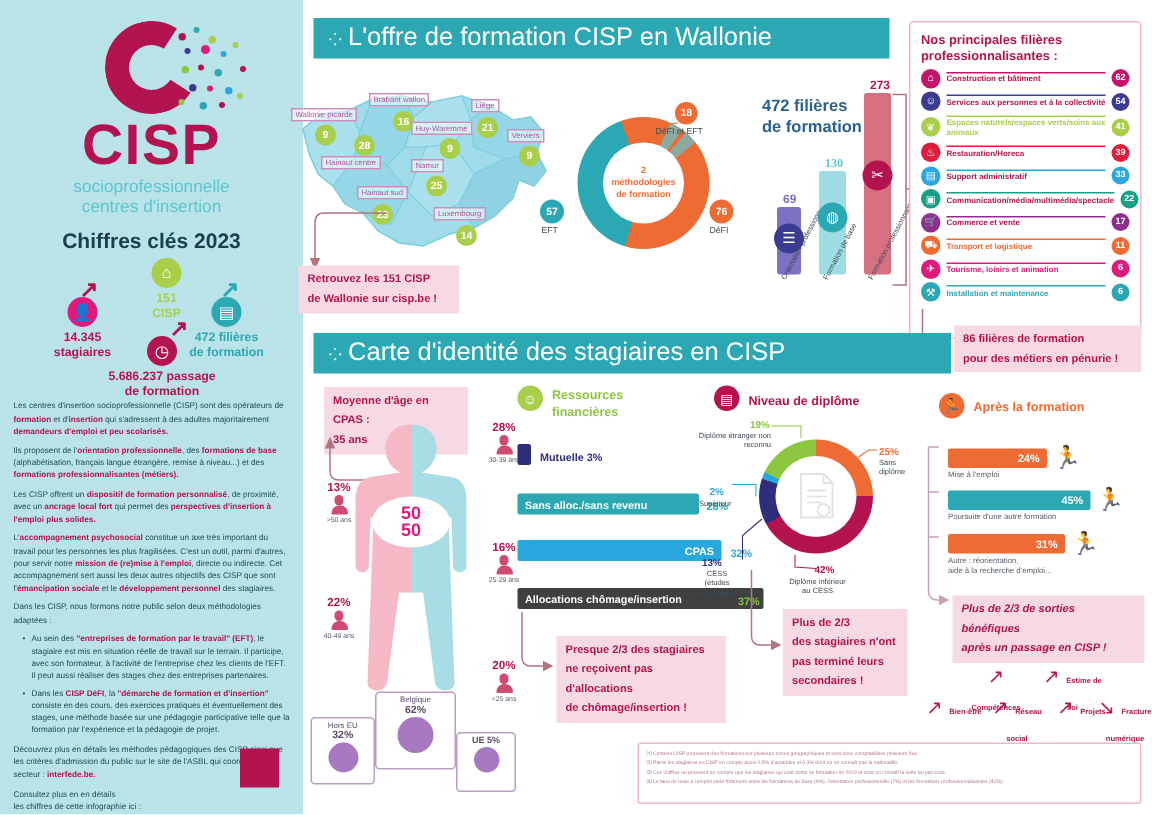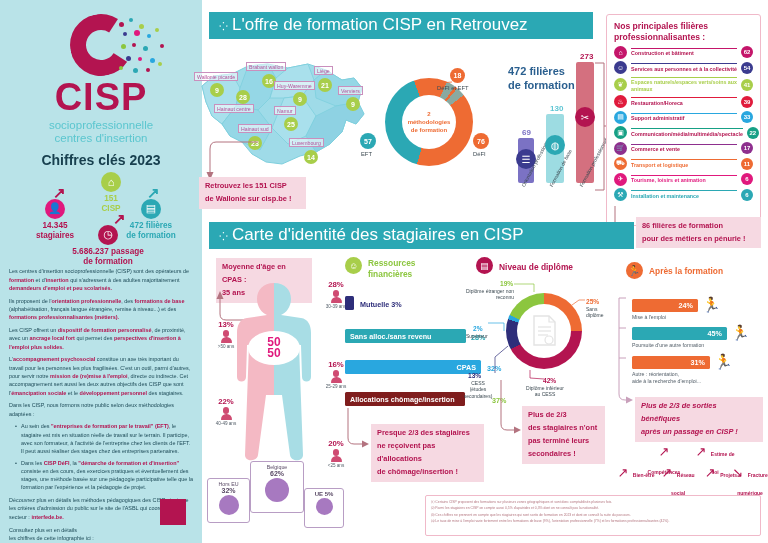--- a/index.html
+++ b/index.html
@@ -281,21 +281,21 @@
       </p>
       <p>
         <span>Consultez plus en en détails</span><br><span>les chiffres de cette infographie ici :</span><br>
       </p>
     </div>
     <div class="qr"></div>
   </div>
 
   <div class="banner" style="left:209px;top:12px;width:384px;">
     <span class="glyph">⁘</span>
-    <span>L'offre de formation CISP en Retrouvez</span>
+    <span>L'offre de formation CISP en Wallonie</span>
   </div>
 
   <div class="map-wrap">
 
     <svg width="180" height="120" style="position:absolute;left:0;top:0;">
       <path d="M6 28 L18 18 L36 16 L52 8 L72 6 L92 10 L112 6 L130 12 L146 22 L158 20 L166 30
                L162 44 L168 56 L160 66 L150 62 L146 74 L134 86 L120 94 L104 98 L86 106 L70 104
                L56 96 L46 84 L34 78 L26 66 L16 58 L10 44 Z" fill="#9fdbe8" stroke="#7ecfdd" stroke-width="1"></path>
       <path d="M6 28 L18 18 L36 16 L44 30 L40 48 L26 66 L16 58 L10 44 Z" fill="#a9e0ec" stroke="#7ecfdd" stroke-width="0.8"></path>
       <path d="M44 30 L52 8 L72 6 L80 20 L74 40 L62 52 L40 48 Z" fill="#95d7e6" stroke="#7ecfdd" stroke-width="0.8"></path>
@@ -375,21 +375,21 @@
       <div>de formation</div>
     </div>
 
     <div class="bar-val" style="left:14px;top:73px;color:#7b72c4;">69</div>
     <div class="bar-col" style="left:10px;top:83px;height:45px;width:16px;background:#7b72c4;"></div>
     <div class="bar-icon" style="left:8px;top:94px;background:#3b3b8f;">☰</div>
     <div class="bar-lbl" style="left:12px;top:130px;color:#3d4a52;">
       <span>Orientation</span> <span>professionnelle</span>
     </div>
 
-    <div class="bar-val" style="left:42px;top:49px;color:#5fc6d4;">130</div>
+    <div class="bar-val" style="left:42px;top:49px;color:#5fc6d4;font-family:Liberation Serif, serif;">130</div>
     <div class="bar-col" style="left:38px;top:59px;height:69px;width:18px;background:#9ddce2;"></div>
     <div class="bar-icon" style="left:37px;top:80px;background:#2ba8b4;">◍</div>
     <div class="bar-lbl" style="left:40px;top:130px;color:#3d4a52;">
       <span>Formation</span> <span>de base</span>
     </div>
 
     <div class="bar-val" style="left:72px;top:-3px;color:#b31450;">273</div>
     <div class="bar-col" style="left:68px;top:7px;height:121px;width:18px;background:#d4707f;"></div>
     <div class="bar-icon" style="left:67px;top:52px;background:#b31450;">✂</div>
     <div class="bar-lbl" style="left:70px;top:130px;color:#3d4a52;">
@@ -571,21 +571,21 @@
     <div class="fbar" style="left:345px;top:329px;width:121px;background:#2ba8b4;padding-left:5px;">
       <span>Sans alloc./sans revenu</span>
     </div>
     <div class="fbar-pct" style="left:471px;top:333px;color:#2ba8b4;">28%</div>
 
     <div class="fbar" style="left:345px;top:360px;width:136px;background:#29a7df;justify-content:flex-end;padding-right:5px;">
       <span>CPAS</span>
     </div>
     <div class="fbar-pct" style="left:487px;top:364px;color:#29a7df;">32%</div>
 
-    <div class="fbar" style="left:345px;top:392px;width:120px;background:#7f1d1d;padding-left:5px;">
+    <div class="fbar" style="left:345px;top:392px;width:164px;background:#404040;padding-left:5px;">
       <span>Allocations chômage/insertion</span>
     </div>
     <div class="fbar-pct" style="left:492px;top:396px;color:#8cc63f;">37%</div>
 
     <svg style="position:absolute;left:345px;top:408px;" width="26" height="42">
       <path d="M3 0 L3 30 Q3 36 9 36 L18 36" stroke="#b3737f" fill="none" stroke-width="1"></path>
       <path d="M24 36 L17 32.5 L17 39.5 Z" fill="#b3737f"></path>
     </svg>
     <div class="callout-pink" style="left:371px;top:424px;width:113px;">
       <div>Presque 2/3 des stagiaires</div>

